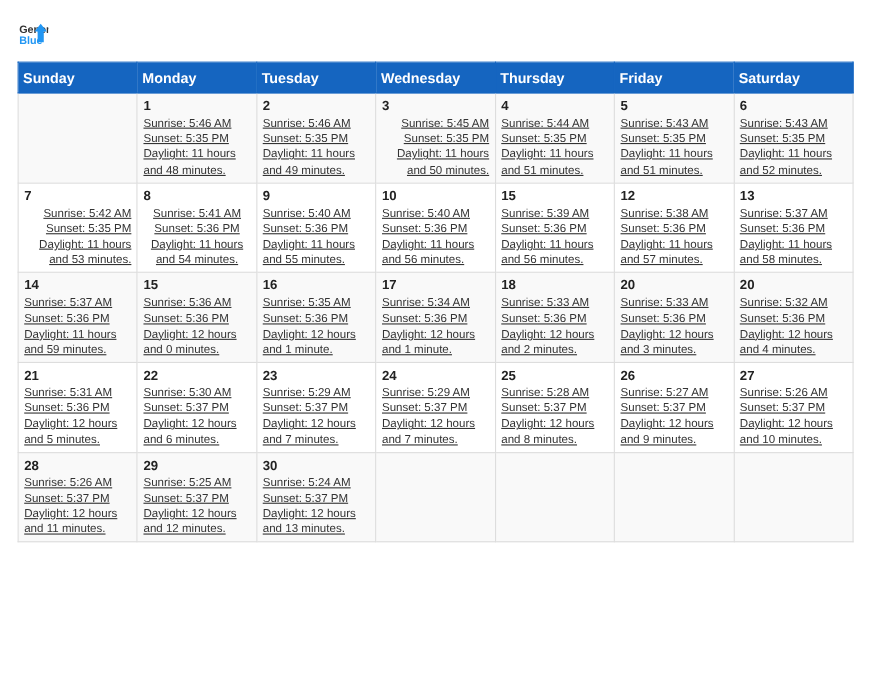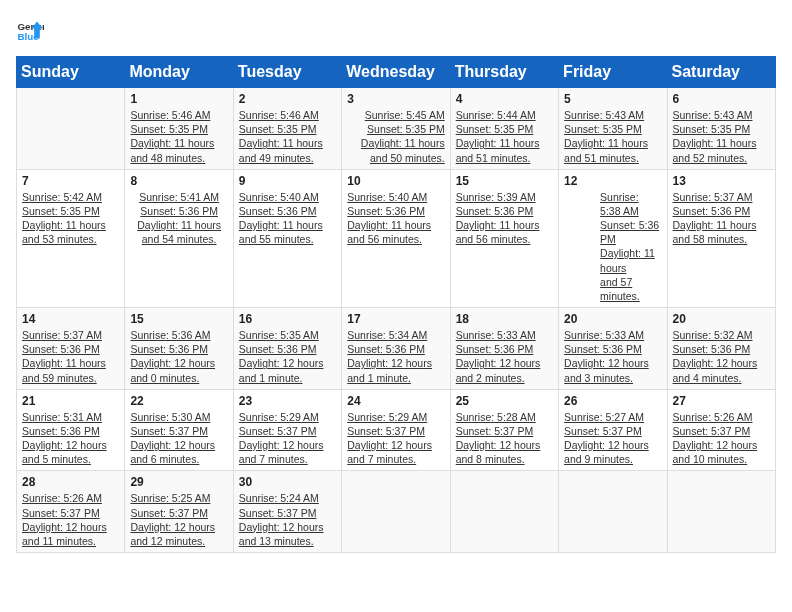--- a/index.html
+++ b/index.html
@@ -40,21 +40,21 @@
       border-collapse: collapse;
       font-size: 11px;
     }
     thead tr {
       background-color: #1565C0;
       color: #fff;
     }
     thead th {
       padding: 6px 4px;
       text-align: left;
-      font-size: 16px;
+      font-size: 13px;
       font-weight: bold;
       border: 1px solid #1565C0;
     }
     tbody tr {
       border-bottom: 1px solid #ccc;
     }
     tbody td {
       border: 1px solid #ddd;
       vertical-align: top;
       padding: 4px 5px;
@@ -148,21 +148,21 @@
           <span class="day-number">6</span>
           <div class="day-info" style="white-space: pre-line;">Sunrise: 5:43 AM
 Sunset: 5:35 PM
 Daylight: 11 hours
 and 52 minutes.</div>
         </td>
       </tr>
       <tr>
         <td>
           <span class="day-number">7</span>
-          <div class="day-info" style="white-space: pre-line;">Sunrise: 5:42 AM
+          <div class="day-info" style="white-space: pre-line; text-align: right;">Sunrise: 5:42 AM
 Sunset: 5:35 PM
 Daylight: 11 hours
 and 53 minutes.</div>
         </td>
         <td>
           <span class="day-number">8</span>
           <div class="day-info" style="white-space: pre-line; text-align: center;">Sunrise: 5:41 AM
 Sunset: 5:36 PM
 Daylight: 11 hours
 and 54 minutes.</div>
@@ -183,21 +183,21 @@
         </td>
         <td>
           <span class="day-number">15</span>
           <div class="day-info" style="white-space: pre-line;">Sunrise: 5:39 AM
 Sunset: 5:36 PM
 Daylight: 11 hours
 and 56 minutes.</div>
         </td>
         <td>
           <span class="day-number">12</span>
-          <div class="day-info" style="white-space: pre-line; margin-left: 36px;">Sunrise: 5:38 AM
+          <div class="day-info" style="white-space: pre-line;">Sunrise: 5:38 AM
 Sunset: 5:36 PM
 Daylight: 11 hours
 and 57 minutes.</div>
         </td>
         <td>
           <span class="day-number">13</span>
           <div class="day-info" style="white-space: pre-line;">Sunrise: 5:37 AM
 Sunset: 5:36 PM
 Daylight: 11 hours
 and 58 minutes.</div>

